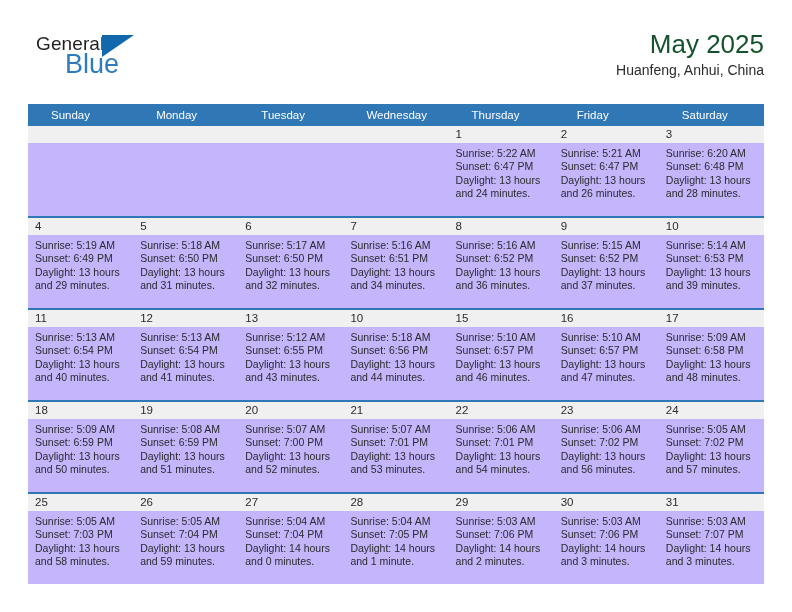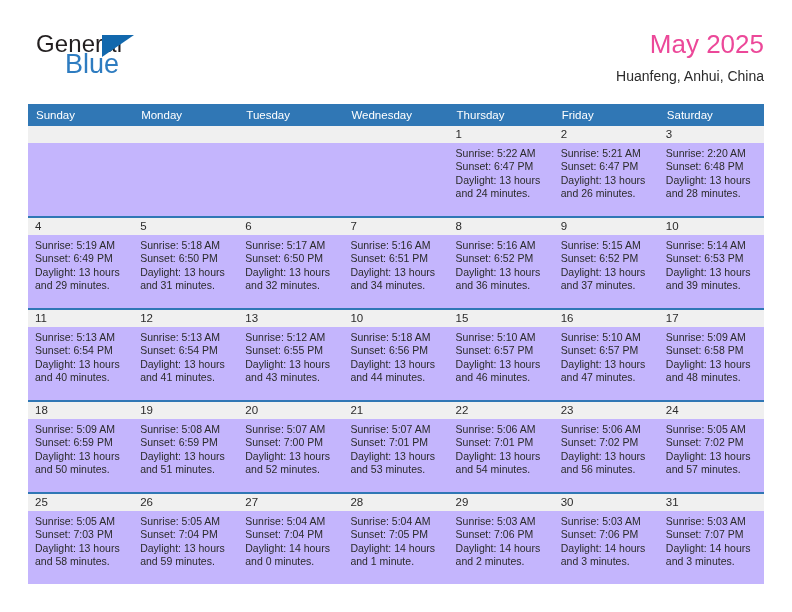--- a/index.html
+++ b/index.html
@@ -33,21 +33,21 @@
     position: absolute;
     left: 8px;
     top: 4px;
     width: 120px;
     height: 52px;
   }
   .logo-general {
     position: absolute;
     left: 0;
     top: 0;
-    font-size: 24px;
+    font-size: 19px;
     letter-spacing: .1px;
     color: #231f20;
     line-height: 24px;
   }
   .logo-blue {
     position: absolute;
     left: 29px;
     top: 20px;
     font-size: 27px;
     color: #2e7cc0;
@@ -63,50 +63,49 @@
     border-bottom: 22px solid transparent;
   }
   .title-block {
     position: absolute;
     right: 0;
     top: 0;
     text-align: right;
   }
   .cal-title {
     font-size: 26px;
-    color: #ec4899;
+    color: #14532d;
     line-height: 32px;
     white-space: nowrap;
   }
   .cal-sub {
     font-size: 14px;
     color: #2b2b2b;
     line-height: 20px;
-    margin-top: 6px;
     white-space: nowrap;
   }
 
   
   .calendar {
     position: absolute;
     left: 28px;
     top: 104px;
     width: 736px;
   }
   .weekdays {
     display: flex;
     background: #3077b5;
     height: 22px;
   }
   .weekday {
     flex: 1 1 0;
     font-size: 11.5px;
     color: #ffffff;
     line-height: 22px;
-    padding-left: 8px;
+    padding-left: 23px;
     box-sizing: border-box;
     white-space: nowrap;
     overflow: hidden;
   }
   .week {
     border-top: 2px solid #3077b5;
   }
   .week:first-of-type {
     border-top: none;
   }
@@ -192,21 +191,21 @@
               <div class="dayline">Daylight: 13 hours</div>
               <div class="dayline">and 24 minutes.</div>
             </div>
             <div class="daycell">
               <div class="dayline">Sunrise: 5:21 AM</div>
               <div class="dayline">Sunset: 6:47 PM</div>
               <div class="dayline">Daylight: 13 hours</div>
               <div class="dayline">and 26 minutes.</div>
             </div>
             <div class="daycell">
-              <div class="dayline">Sunrise: 2:20 AM</div>
+              <div class="dayline">Sunrise: 6:20 AM</div>
               <div class="dayline">Sunset: 6:48 PM</div>
               <div class="dayline">Daylight: 13 hours</div>
               <div class="dayline">and 28 minutes.</div>
             </div>
           </div>
         </div>
         <div class="week">
           <div class="week-datebar">
             <div class="daynum">4</div>
             <div class="daynum">5</div>

